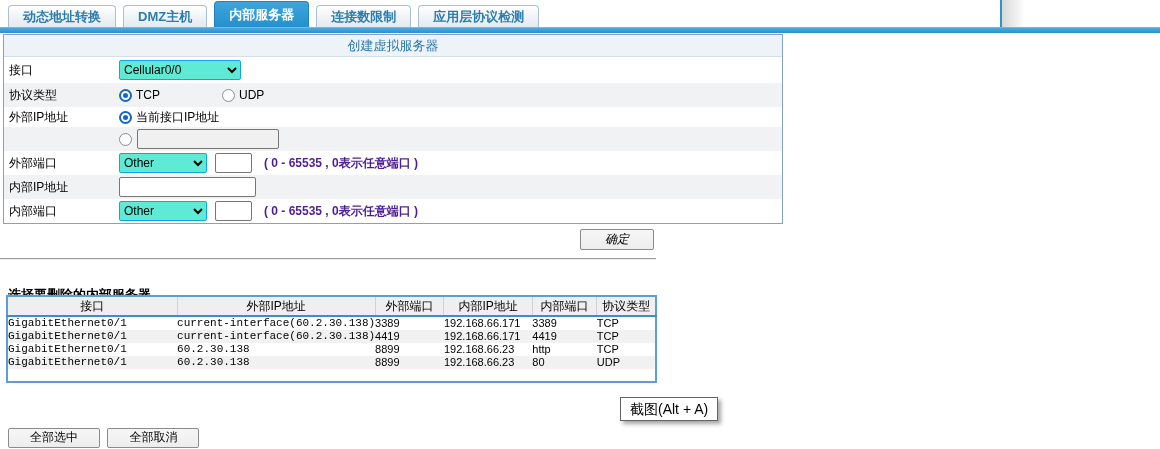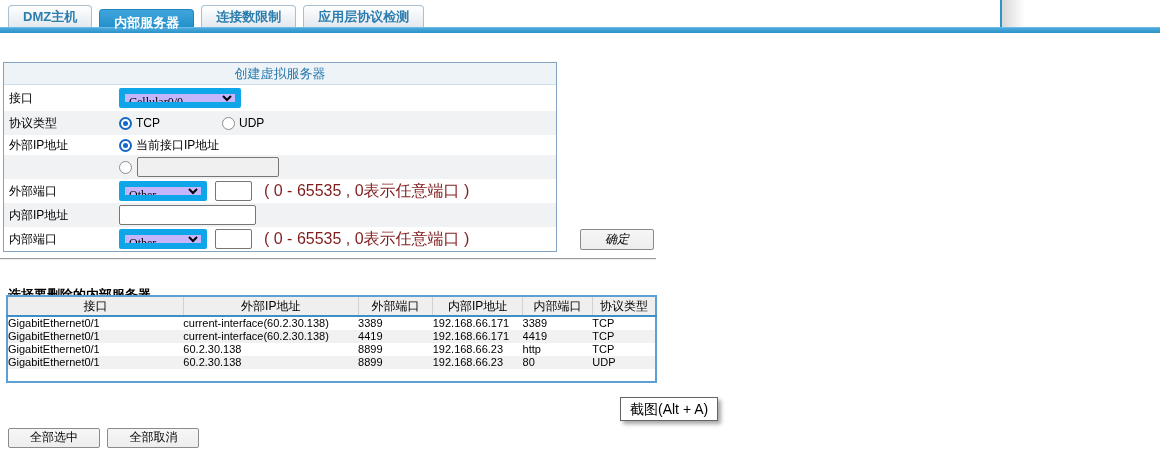--- a/index.html
+++ b/index.html
@@ -8,49 +8,49 @@
 
   
   .tabbar { position: absolute; top: 0; left: 0; width: 1160px; height: 33px; }
   .tabbar-line { position: absolute; top: 27px; left: 0; width: 1160px; height: 6px;
                  background: linear-gradient(#4aaadd, #2d92c8); border-top: 1px solid #6cbce6; }
   .tabs { position: absolute; top: 0; left: 8px; display: flex; align-items: flex-end; height: 27px; }
   .tab { height: 22px; line-height: 22px; padding: 0 14px; margin-right: 7px;
          background: linear-gradient(#ffffff, #e3e9ef); border: 1px solid #aabfd0; border-bottom: none;
          border-radius: 4px 4px 0 0; color: #2b7dae; font-size: 13px; font-weight: bold;
          cursor: pointer; white-space: nowrap; }
-  .tab.active { height: 18px; line-height: 26px; background: linear-gradient(#41a4da, #2391cd);
+  .tab.active { height: 26px; line-height: 26px; background: linear-gradient(#41a4da, #2391cd);
                 border-color: #1e86bd; color: #fff; }
 
   
   .artifact-line { position: absolute; left: 1000px; top: 0; width: 2px; height: 27px; background: #2e93c7; }
   .artifact-fade { position: absolute; left: 1002px; top: 0; width: 23px; height: 27px;
                    background: linear-gradient(to right, #d8d8d8, rgba(255,255,255,0)); }
 
   
-  .panel { position: absolute; left: 3px; top: 34px; width: 554px; border: 1px solid #84a3c1; background: #fff; margin-top: 28px; }
+  .panel { position: absolute; left: 3px; top: 34px; width: 780px; border: 1px solid #84a3c1; background: #fff; }
   .panel-header { height: 22px; line-height: 22px; background: #eef3f8; color: #2878ad;
                   text-align: center; font-size: 13px; border-bottom: 1px solid #d2dee9; }
   .form-row { display: flex; align-items: center; min-height: 24px; font-size: 12px; }
   .form-row.alt { background: #f0f2f4; }
   .form-row.r-interface { min-height: 26px; }
   .form-row.r-extip { min-height: 20px; }
   .form-label { width: 115px; padding-left: 5px; flex-shrink: 0; }
   .form-ctrl { display: flex; align-items: center; }
 
-  select { height: 20px; font-size: 12px; font-family: Liberation Serif, serif;
-           border: 6px solid #0ea5e9; border-radius: 2px; background: #c4b5fd; }
+  select { height: 20px; font-size: 12px; font-family: Liberation Sans, sans-serif;
+           border: 1px solid #0ea5e9; border-radius: 2px; background: #5eead4; }
   .sel-interface { width: 122px; }
   .sel-port { width: 88px; }
   input[type="text"] { height: 20px; border: 1px solid #767676; border-radius: 2px;
                        font-size: 12px; font-family: "Liberation Sans", sans-serif; padding: 0 3px; }
   .inp-port { width: 37px; margin-left: 8px; }
   .inp-ip { width: 137px; }
   .inp-disabled { width: 142px; background: #f0f0f0; border-color: #c3c3c3; margin-left: 5px; }
-  .hint { margin-left: 12px; font-size: 16px; color: #7f1d1d; }
+  .hint { margin-left: 12px; font-size: 12px; color: #4c1d95; font-weight: bold; }
 
   
   .radio { display: inline-block; width: 13px; height: 13px; border-radius: 50%;
            background: #fff; border: 1px solid #8d8d8d; position: relative; flex-shrink: 0; cursor: pointer; }
   .radio.checked { border: 2px solid #1467c8; }
   .radio.checked::after { content: ""; position: absolute; left: 2px; top: 2px; width: 5px; height: 5px;
                           border-radius: 50%; background: #1467c8; }
   .radio-lab { margin-left: 4px; font-size: 12px; }
   .radio-group-gap { margin-left: 62px; }
 
@@ -69,35 +69,36 @@
   
   .srv-table-wrap { position: absolute; left: 6px; top: 295px; }
   table.srv { width: 651px; border-collapse: collapse; border: 2px solid #5d9fd3; }
   table.srv thead th { background: #efefef; font-weight: normal; font-size: 12px; height: 20px;
                        border-right: 1px solid #d2d2d2; border-bottom: 2px solid #3f8fc6; text-align: center; }
   table.srv thead th:last-child { border-right: none; }
   table.srv tbody td { font-size: 11px; height: 13px; line-height: 13px; padding: 0; white-space: nowrap;
                        overflow: hidden; }
   table.srv tbody tr.alt { background: #f1f1f1; }
   table.srv tbody tr { cursor: pointer; }
-  td.c1, td.c2 { padding-left: 2px; }
+  td.c1, td.c2 { padding-left: 2px; font-family: Liberation Mono, monospace; }
   td.c3, td.c4, td.c5, td.c6 { padding-left: 12px; }
   .filler-cell { height: 42px; }
 
   
   .tooltip { position: absolute; left: 620px; top: 397px; height: 24px; line-height: 22px;
              padding: 0 9px; background: #fff; border: 1px solid #646464;
              box-shadow: 3px 3px 4px rgba(0,0,0,0.35); font-size: 14px; z-index: 10; white-space: nowrap; }
 </style>
 </head>
 <body>
 
 <div class="tabbar">
   <div class="tabbar-line"></div>
   <div class="tabs">
+    <div class="tab">动态地址转换</div>
     <div class="tab">DMZ主机</div>
     <div class="tab active">内部服务器</div>
     <div class="tab">连接数限制</div>
     <div class="tab">应用层协议检测</div>
   </div>
   <div class="artifact-line"></div>
   <div class="artifact-fade"></div>
 </div>
 
 <div class="panel">

